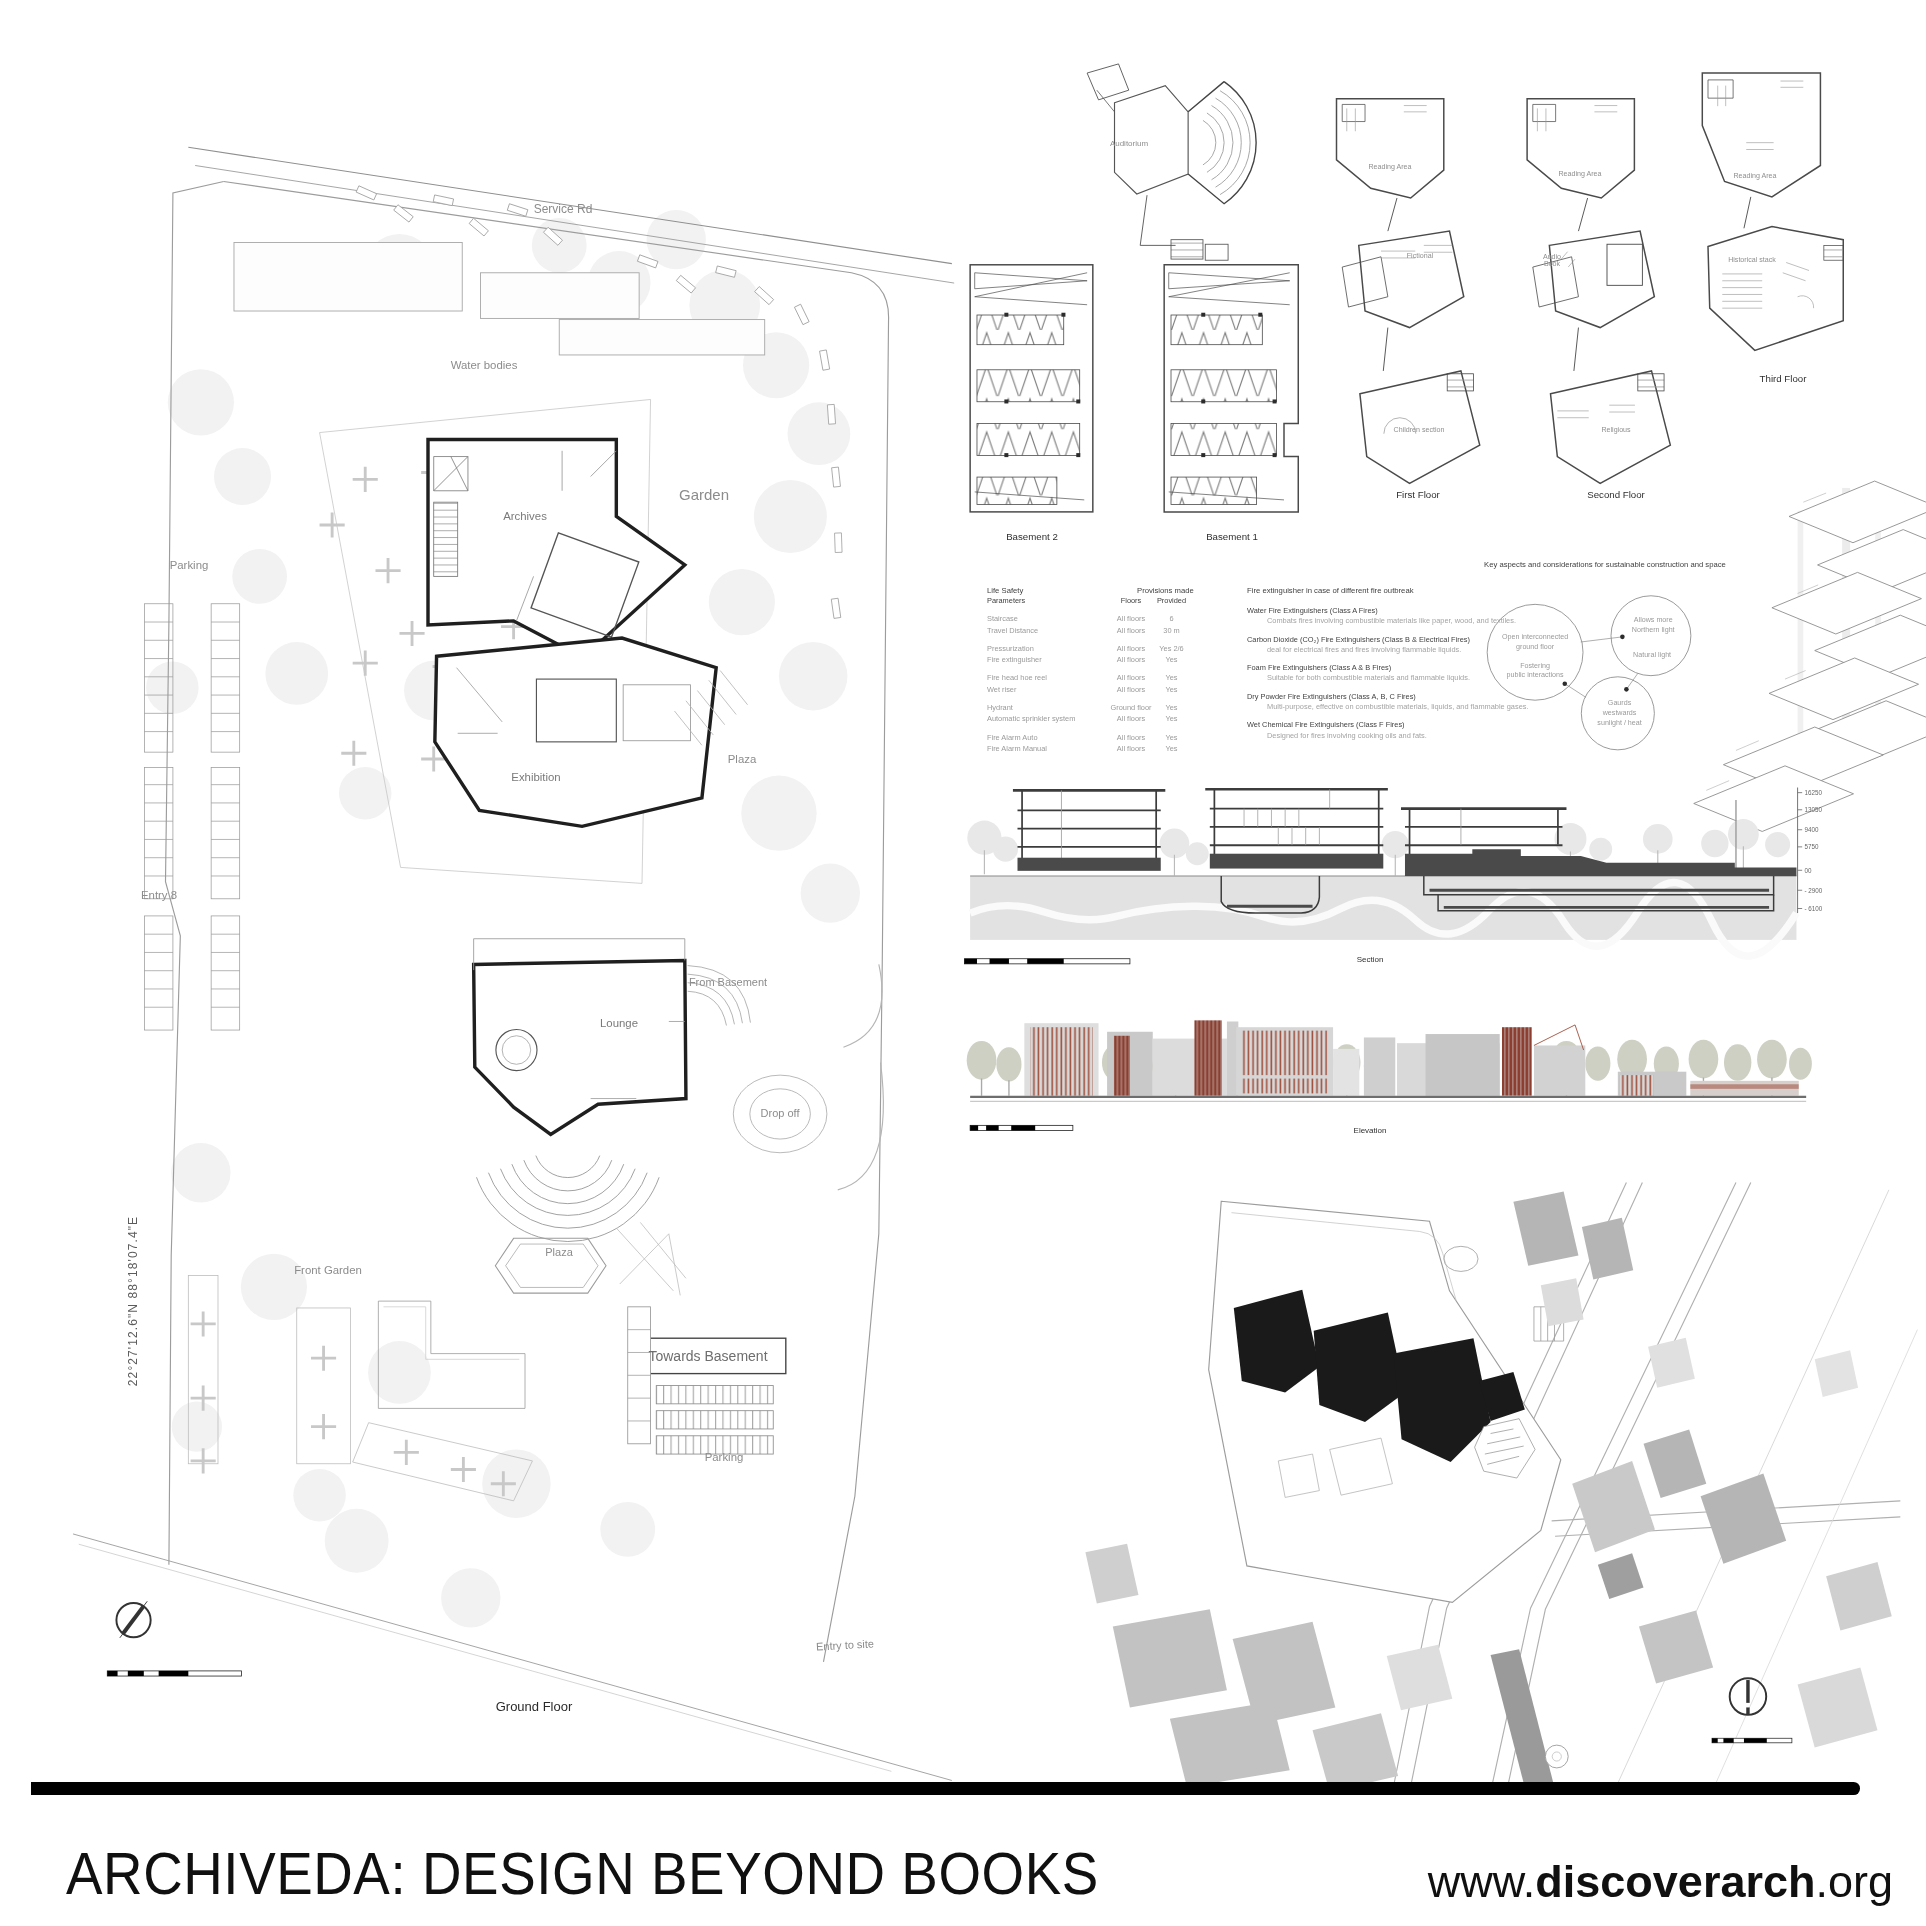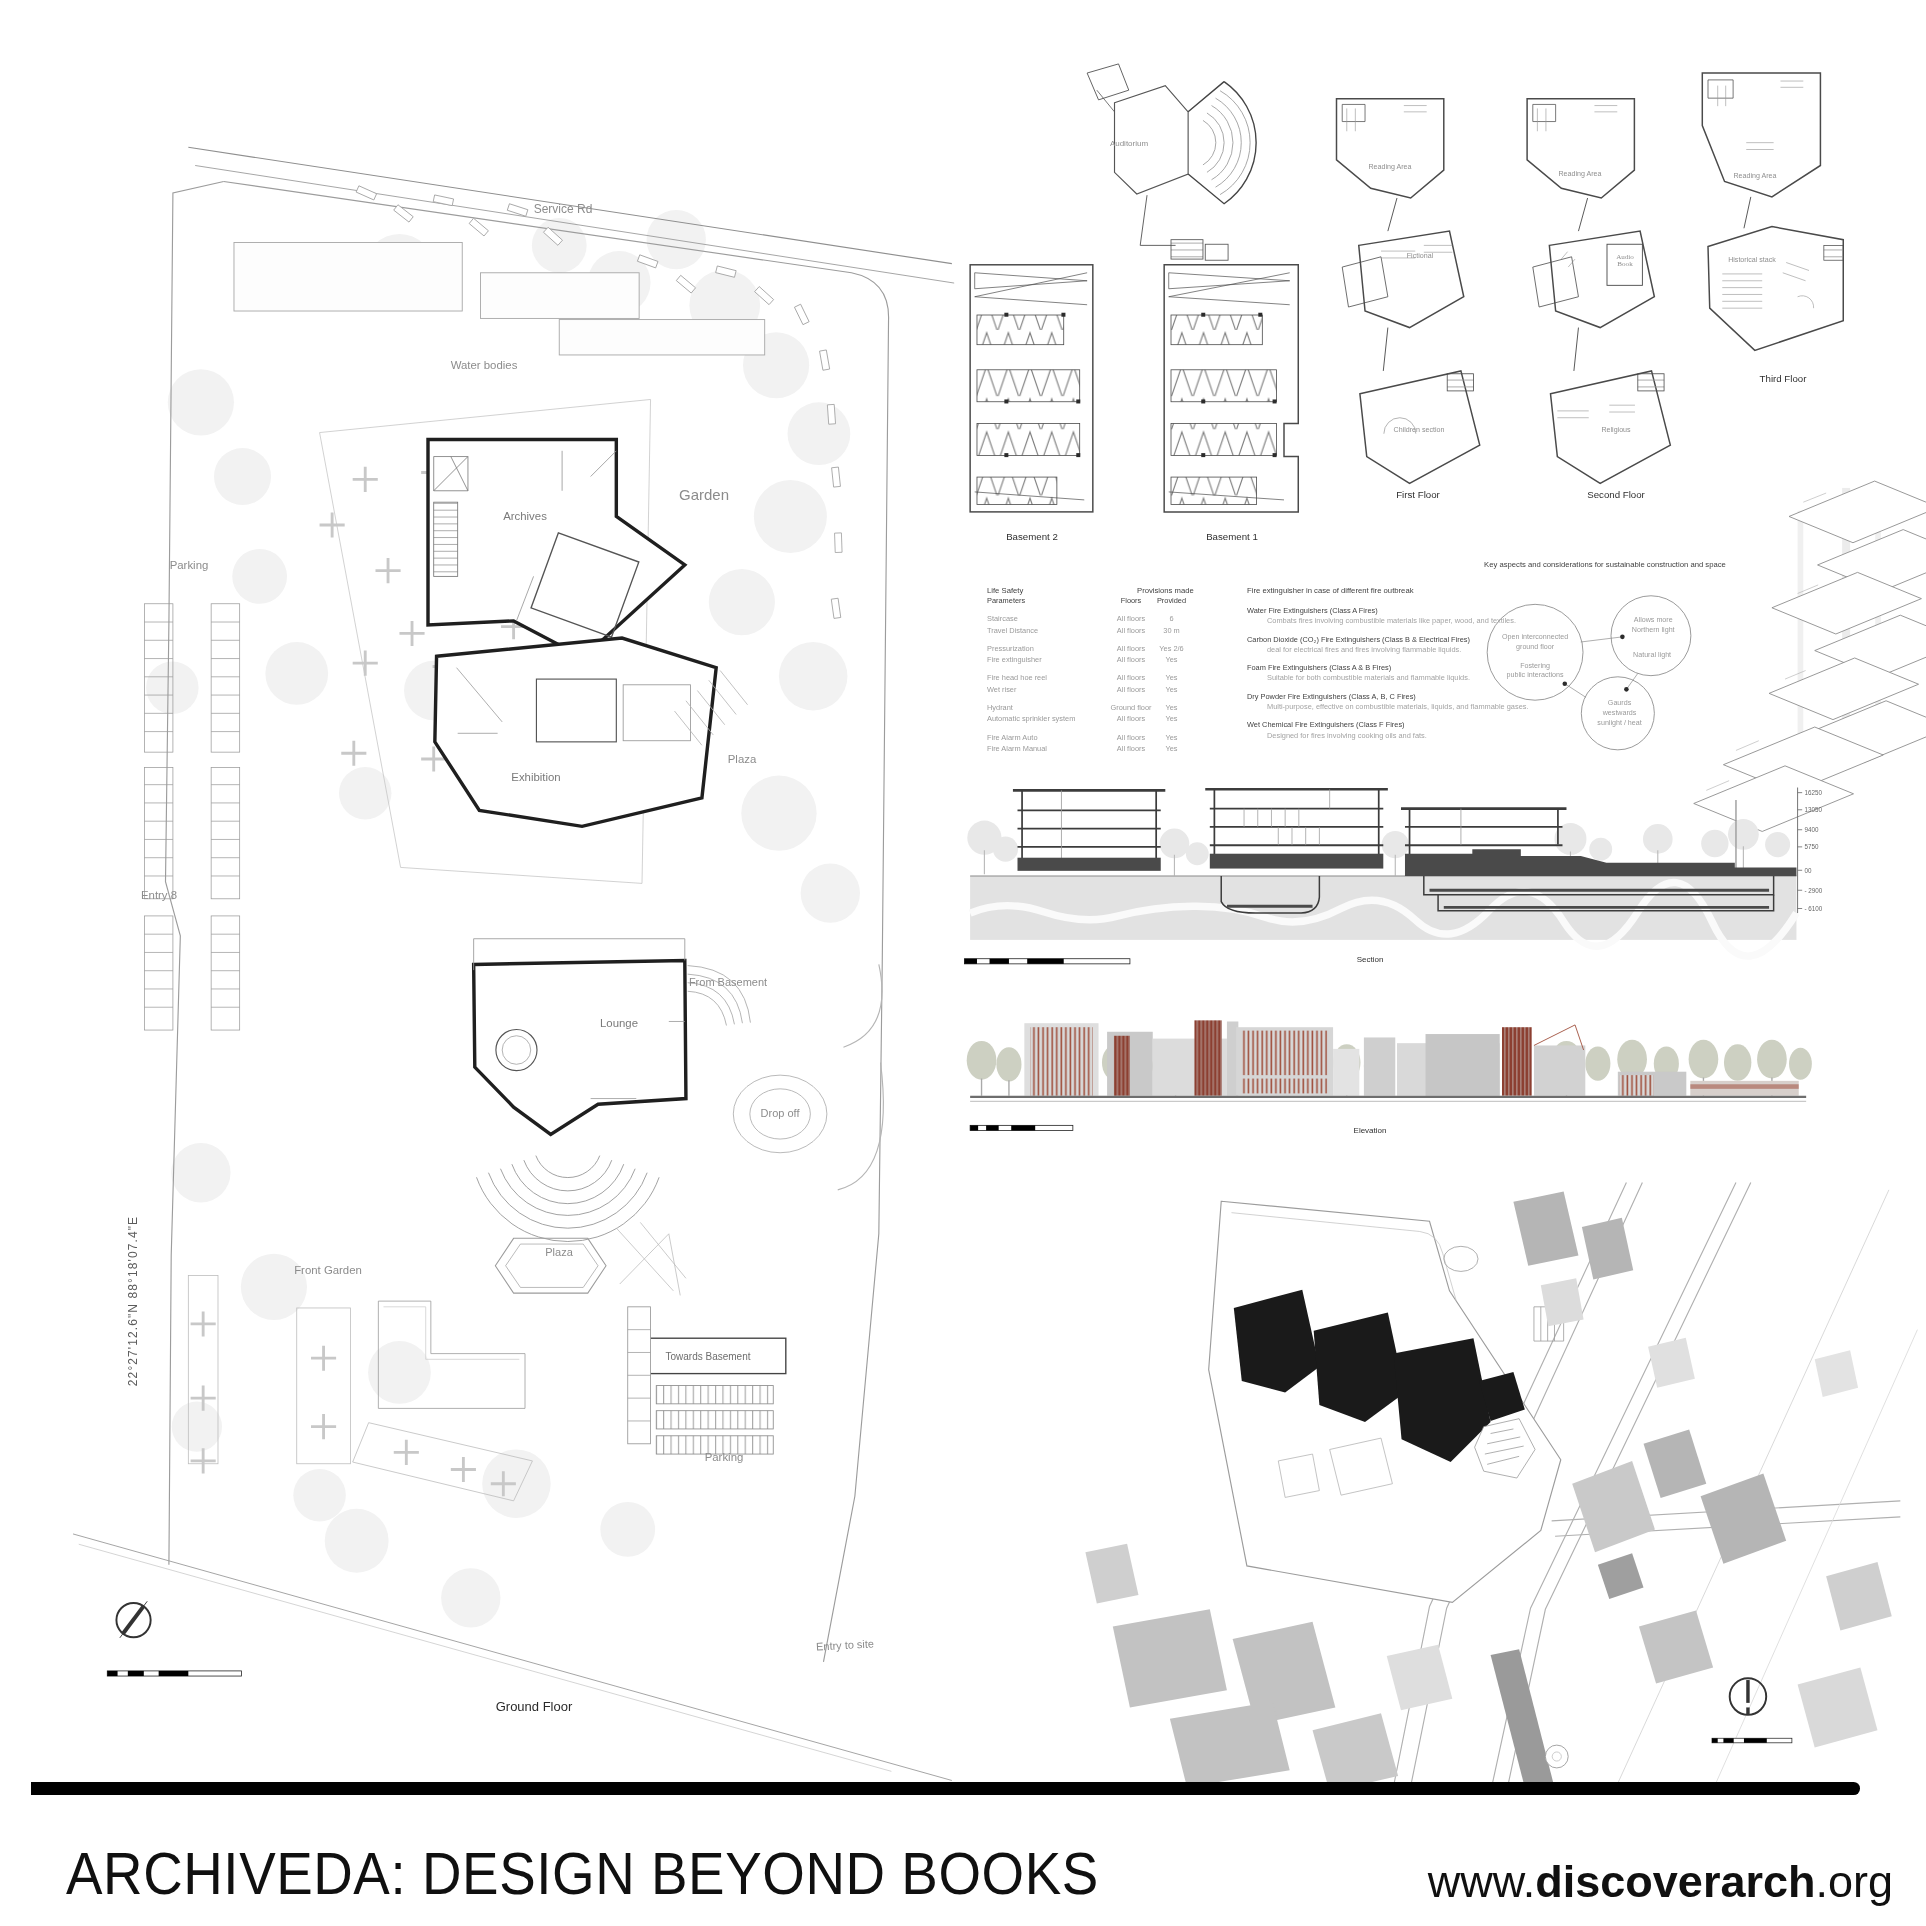--- a/index.html
+++ b/index.html
@@ -611,37 +611,37 @@
 <div class="lbl mid" style="left:525px;top:516px;font-size:11.4px;">Archives</div>
 <div class="lbl" style="left:189px;top:565px;font-size:11.4px;">Parking</div>
 <div class="lbl mid" style="left:536px;top:777px;font-size:11.4px;">Exhibition</div>
 <div class="lbl" style="left:742px;top:759px;font-size:11.4px;">Plaza</div>
 <div class="lbl" style="left:159px;top:895px;font-size:11.4px;">Entry 8</div>
 <div class="lbl" style="left:728px;top:982px;font-size:11px;">From Basement</div>
 <div class="lbl mid" style="left:619px;top:1023px;font-size:11.4px;">Lounge</div>
 <div class="lbl" style="left:780px;top:1113px;font-size:11px;">Drop off</div>
 <div class="lbl" style="left:328px;top:1270px;font-size:11.4px;">Front Garden</div>
 <div class="lbl" style="left:559px;top:1252px;font-size:11px;">Plaza</div>
-<div class="lbl" style="left:708px;top:1356px;font-size:10px;color:#6e6e6e;">Towards Basement</div>
+<div class="lbl" style="left:708px;top:1356px;font-size:14px;color:#6e6e6e;">Towards Basement</div>
 <div class="lbl" style="left:724px;top:1457px;font-size:11.4px;">Parking</div>
 <div class="lbl" style="left:845px;top:1645px;font-size:11px;transform:translate(-50%,-50%) rotate(-3deg);">Entry to site</div>
 <div class="lbl dark" style="left:534px;top:1706px;font-size:13px;">Ground Floor</div>
 <div id="coords">22°27'12.6"N   88°18'07.4"E</div>
 
 <div class="room" style="left:1129px;top:143px;font-size:8px;">Auditorium</div>
 <div class="caption" style="left:1032px;top:536px;">Basement 2</div>
 <div class="caption" style="left:1232px;top:536px;text-align:right;">Basement 1</div>
 <div class="caption" style="left:1418px;top:494px;">First Floor</div>
 <div class="caption" style="left:1616px;top:494px;">Second Floor</div>
 <div class="caption" style="left:1783px;top:378px;">Third Floor</div>
 <div class="room" style="left:1390px;top:167px;">Reading Area</div>
 <div class="room" style="left:1420px;top:256px;">Fictional</div>
 <div class="room" style="left:1419px;top:430px;">Children section</div>
 <div class="room" style="left:1580px;top:174px;">Reading Area</div>
-<div class="room wrap" style="left:1625px;top:261px;font-family:Liberation Serif, serif;">Audio Book</div>
+<div class="room wrap" style="left:1552px;top:261px;">Audio Book</div>
 <div class="room" style="left:1616px;top:430px;">Religious</div>
 <div class="room" style="left:1755px;top:176px;">Reading Area</div>
 <div class="room" style="left:1752px;top:260px;">Historical stack</div>
 
 <div class="sec-title" style="left:987px;top:570px;">Life Safety</div>
 <div class="sec-title" style="left:1137px;top:570px;">Provisions made</div>
 <div class="sec-title" style="left:1247px;top:570px;">Fire extinguisher in case of different fire outbreak</div>
 <div class="sec-title" style="left:1484px;top:544px;">Key aspects and considerations for sustainable construction and space</div>
 
 <div id="lifesafety">

